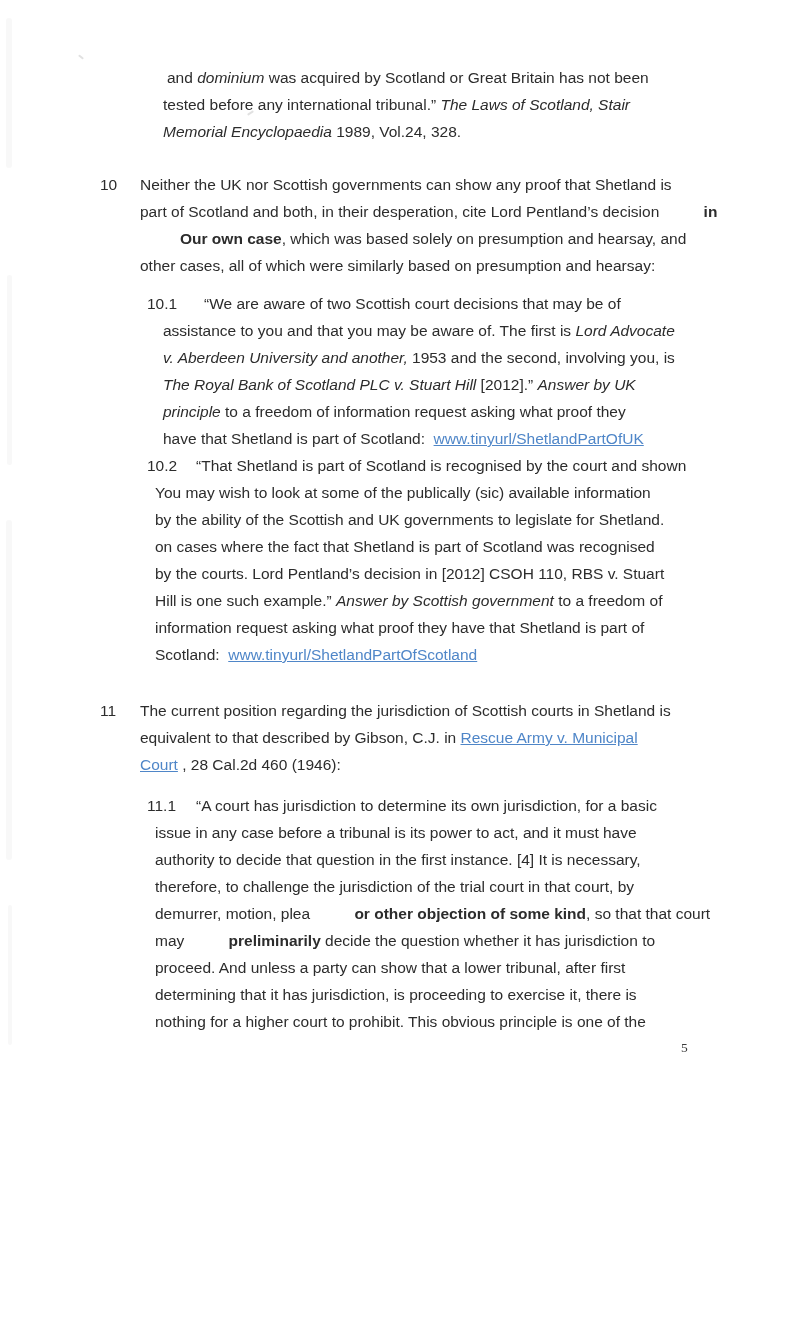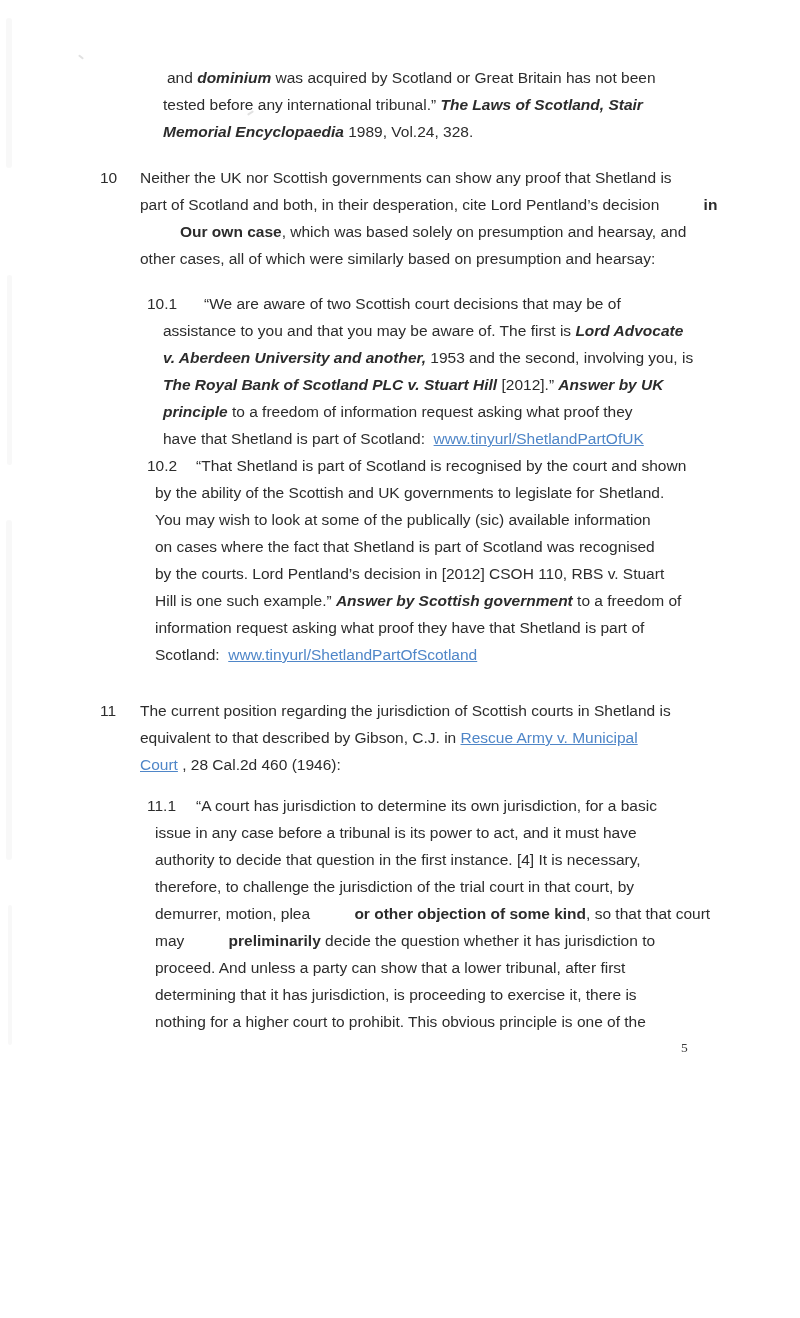--- a/index.html
+++ b/index.html
@@ -20,21 +20,21 @@
   .para { position: absolute; left: 0; width: 100%; }
   .para .num { position: absolute; left: 100px; }
   .para .body { margin-left: 140px; }
   .para.sub .num { left: 147px; }
   .para.sub .body { margin-left: 155px; }
   .para.sub .body .line:first-child { text-indent: 41px; }
   .para.quote .body { margin-left: 163px; }
   .para.quote .body .line:first-child { text-indent: 4px; }
   .line { white-space: pre; height: 27px; }
   .normal { font-style: normal; }
-  .italic { font-style: italic; font-weight: bold; }
+  .italic { font-style: italic; }
   .bold   { font-weight: bold; padding-left: 40px; }
   .link {
     color: var(--link-color, #4f86c8);
     text-decoration: underline;
     cursor: pointer;
   }
   .pagenum {
     position: absolute;
     left: 681px; top: 1040px;
     font-family: "Liberation Serif", serif;
@@ -66,21 +66,21 @@
   <div class="speck" style="left:78px; top:56px; width:6px; transform:rotate(38deg);"></div>
   <div class="speck" style="left:247px; top:112px; width:7px; transform:rotate(-32deg);"></div>
 
   <div class="para quote" style="top: 64px;">
       <div class="body">
         <div class="line"><span class="normal">and </span><span class="italic">dominium</span><span class="normal"> was acquired by Scotland or Great Britain has not been</span></div>
         <div class="line"><span class="normal">tested before any international tribunal.” </span><span class="italic">The Laws of Scotland, Stair</span></div>
         <div class="line"><span class="italic">Memorial Encyclopaedia</span><span class="normal"> 1989, Vol.24, 328.</span></div>
       </div>
     </div>
-    <div class="para main" style="top: 164px;">
+    <div class="para main" style="top: 171px;">
       <span class="num">10</span>
       <div class="body">
         <div class="line"><span class="normal">Neither the UK nor Scottish governments can show any proof that Shetland is</span></div>
         <div class="line"><span class="normal">part of Scotland and both, in their desperation, cite Lord Pentland’s decision </span><span class="bold">in</span></div>
         <div class="line"><span class="bold">Our own case</span><span class="normal">, which was based solely on presumption and hearsay, and</span></div>
         <div class="line"><span class="normal">other cases, all of which were similarly based on presumption and hearsay:</span></div>
       </div>
     </div>
     <div class="para sub" style="top: 290px; padding-left: 8px;">
       <span class="num">10.1</span>
@@ -90,22 +90,22 @@
         <div class="line"><span class="italic">v. Aberdeen University and another,</span><span class="normal"> 1953 and the second, involving you, is</span></div>
         <div class="line"><span class="italic">The Royal Bank of Scotland PLC v. Stuart Hill</span><span class="normal"> [2012].” </span><span class="italic">Answer by UK</span></div>
         <div class="line"><span class="italic">principle</span><span class="normal"> to a freedom of information request asking what proof they</span></div>
         <div class="line"><span class="normal">have that Shetland is part of Scotland:  </span><a class="link" href="#">www.tinyurl/ShetlandPartOfUK</a></div>
       </div>
     </div>
     <div class="para sub" style="top: 452px;">
       <span class="num">10.2</span>
       <div class="body">
         <div class="line"><span class="normal">“That Shetland is part of Scotland is recognised by the court and shown</span></div>
+        <div class="line"><span class="normal">You may wish to look at some of the publically (sic) available information</span></div>
         <div class="line"><span class="normal">by the ability of the Scottish and UK governments to legislate for Shetland.</span></div>
-        <div class="line"><span class="normal">You may wish to look at some of the publically (sic) available information</span></div>
         <div class="line"><span class="normal">on cases where the fact that Shetland is part of Scotland was recognised</span></div>
         <div class="line"><span class="normal">by the courts. Lord Pentland’s decision in [2012] CSOH 110, RBS v. Stuart</span></div>
         <div class="line"><span class="normal">Hill is one such example.” </span><span class="italic">Answer by Scottish government</span><span class="normal"> to a freedom of</span></div>
         <div class="line"><span class="normal">information request asking what proof they have that Shetland is part of</span></div>
         <div class="line"><span class="normal">Scotland:  </span><a class="link" href="#">www.tinyurl/ShetlandPartOfScotland</a></div>
       </div>
     </div>
     <div class="para main" style="top: 697px;">
       <span class="num">11</span>
       <div class="body">

